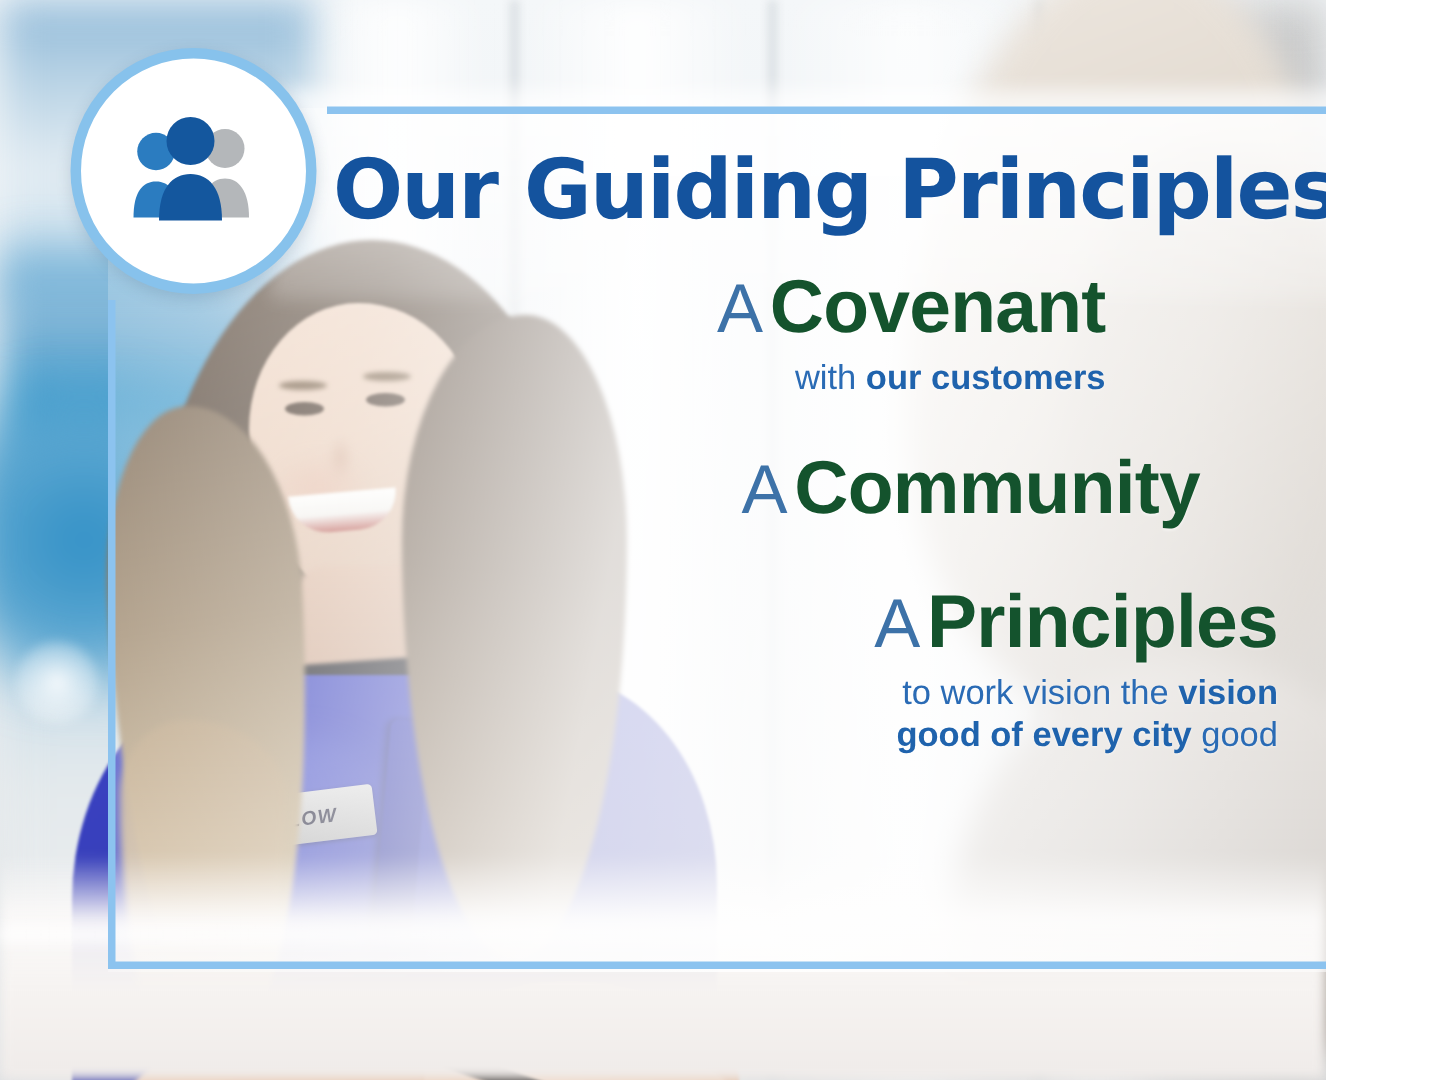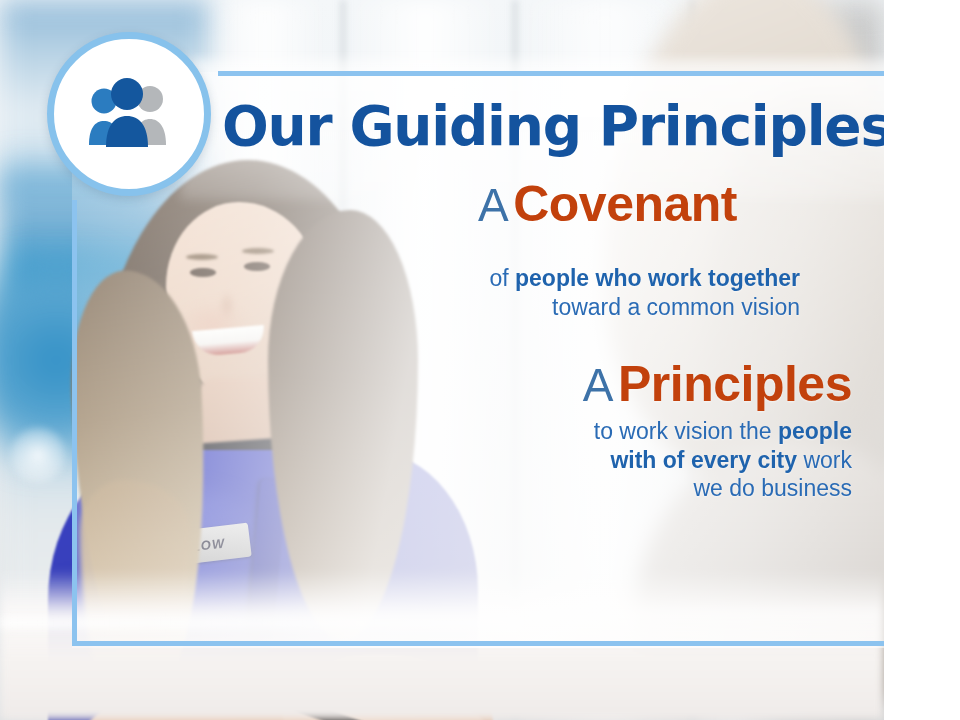--- a/index.html
+++ b/index.html
@@ -288,21 +288,21 @@
   .p-title .art{
     font-family:"Liberation Sans",sans-serif;
     font-weight:normal;
     font-size:46px;
     color:#3d72a8;
   }
   .p-title .word{
     font-family:"Liberation Sans",sans-serif;
     font-weight:bold;
     font-size:50px;
-    color:#c2410c;
+    color:#14532d;
     letter-spacing:-0.5px;
     margin-top:36px;
   }
   .p-sub{
     text-align:right;
     font-family:"Liberation Sans",sans-serif;
     font-size:23px;
     line-height:1.24;
     color:#2a6bb5;
     margin-top:7px;
@@ -404,37 +404,39 @@
 
     <div class="headline">Our Guiding Principles</div>
 
     <div class="principles">
 
       <div class="principle blk1">
         <div class="p-title">
           <span class="art">A</span>
           <span class="word">Covenant</span>
         </div>
+        <div class="p-sub">
+          <span>with </span><b>our customers</b>
+        </div>
       </div>
 
       <div class="principle blk2">
-        <div class="p-sub">
-          <div><span>of </span><b>people who work together</b></div>
-          <div>toward a common vision</div>
+        <div class="p-title">
+          <span class="art">A</span>
+          <span class="word">Community</span>
         </div>
       </div>
 
       <div class="principle blk3">
         <div class="p-title">
           <span class="art">A</span>
           <span class="word">Principles</span>
         </div>
         <div class="p-sub">
-          <div><span>to work vision the </span><b>people</b></div>
-          <div><b>with of every city</b><span> work</span></div>
-          <div>we do business</div>
+          <div><span>to work vision the </span><b>vision</b></div>
+          <div><b>good of every city</b><span> good</span></div>
         </div>
       </div>
 
     </div>
   </div>
 
 </div>
 
 </body></html>

